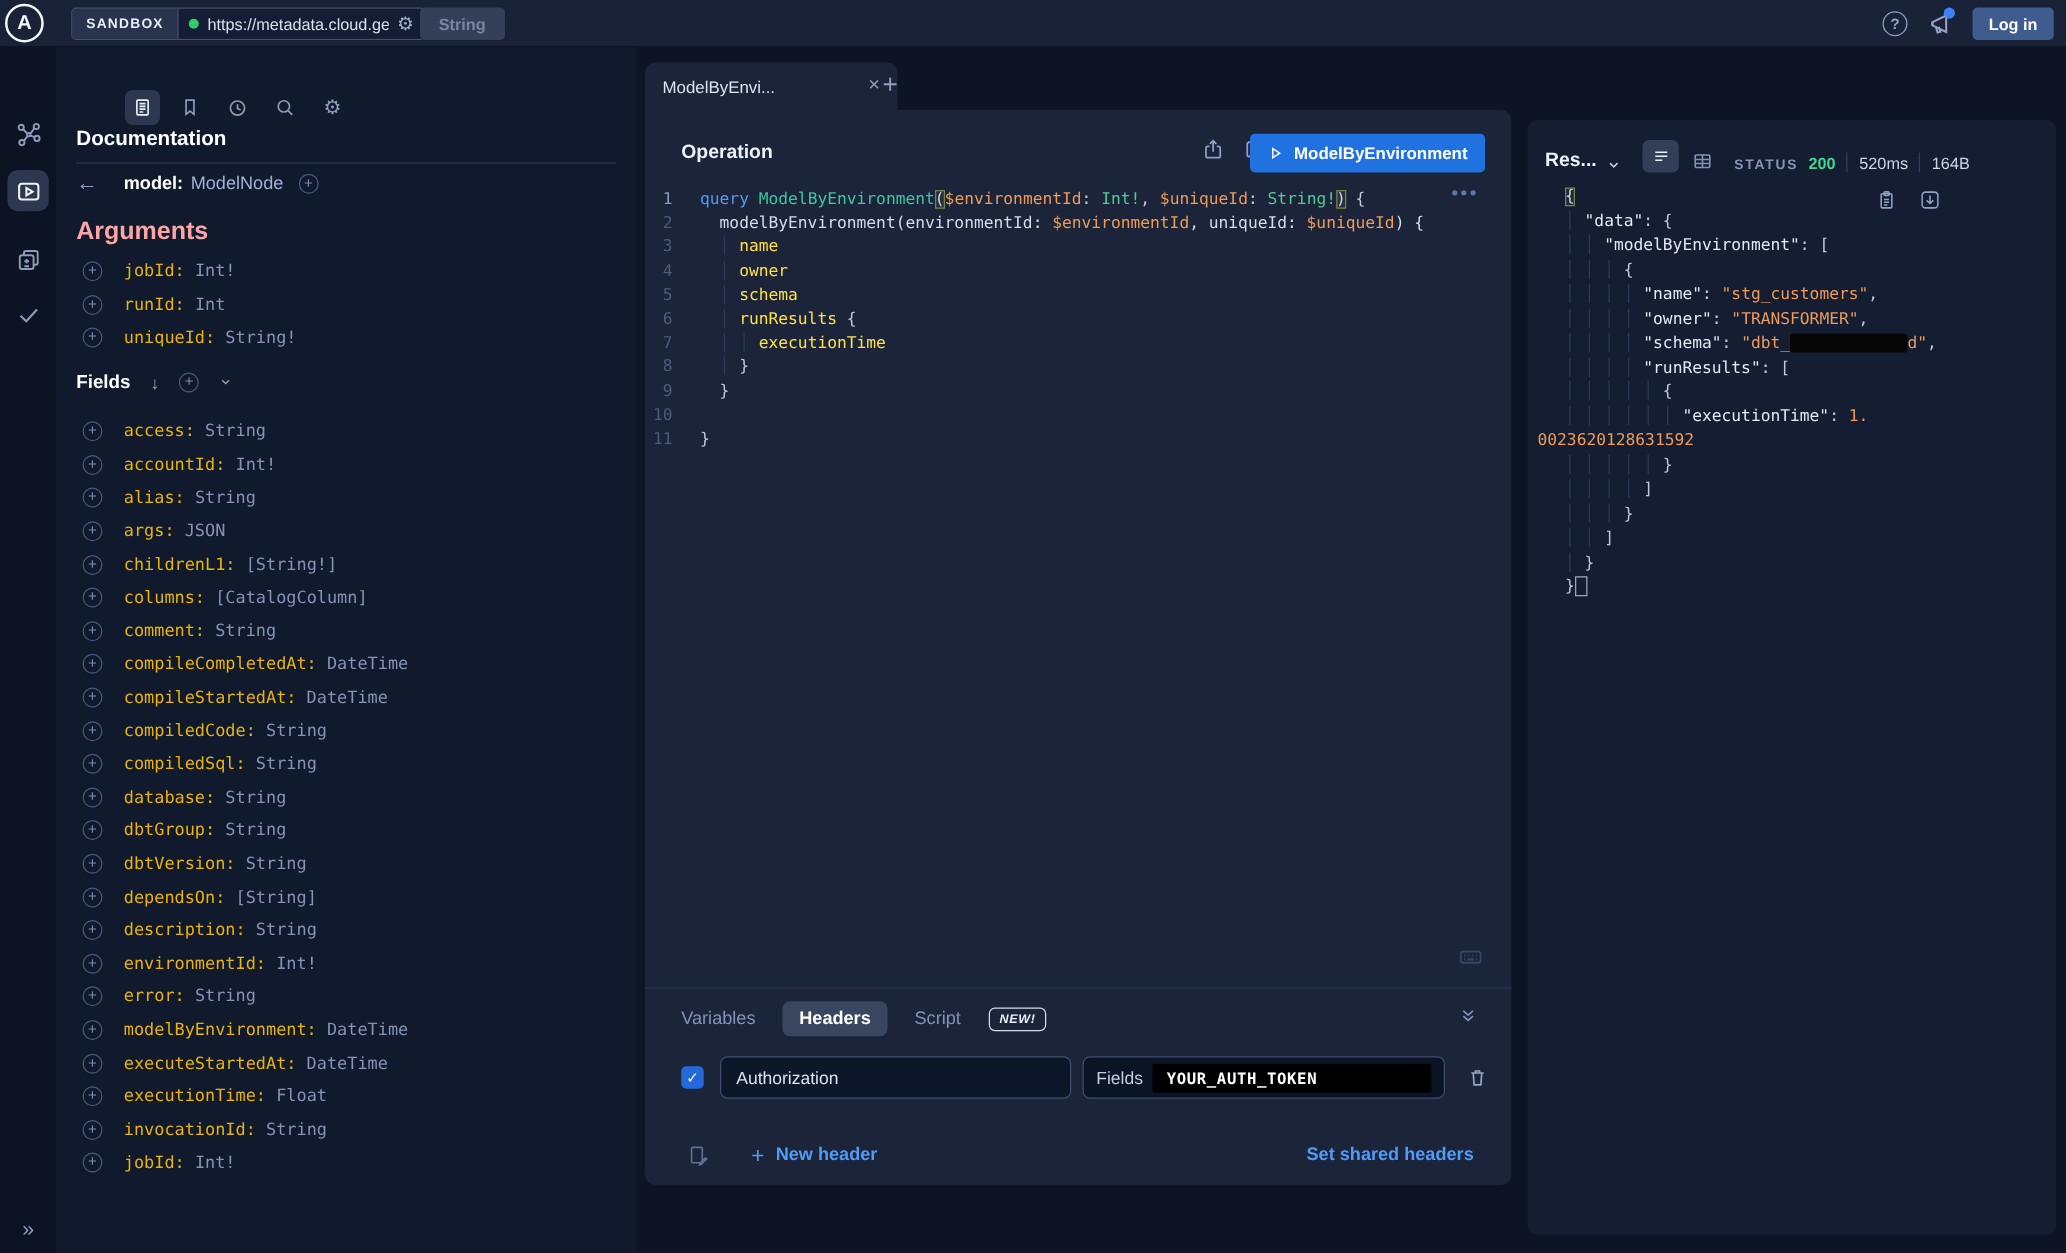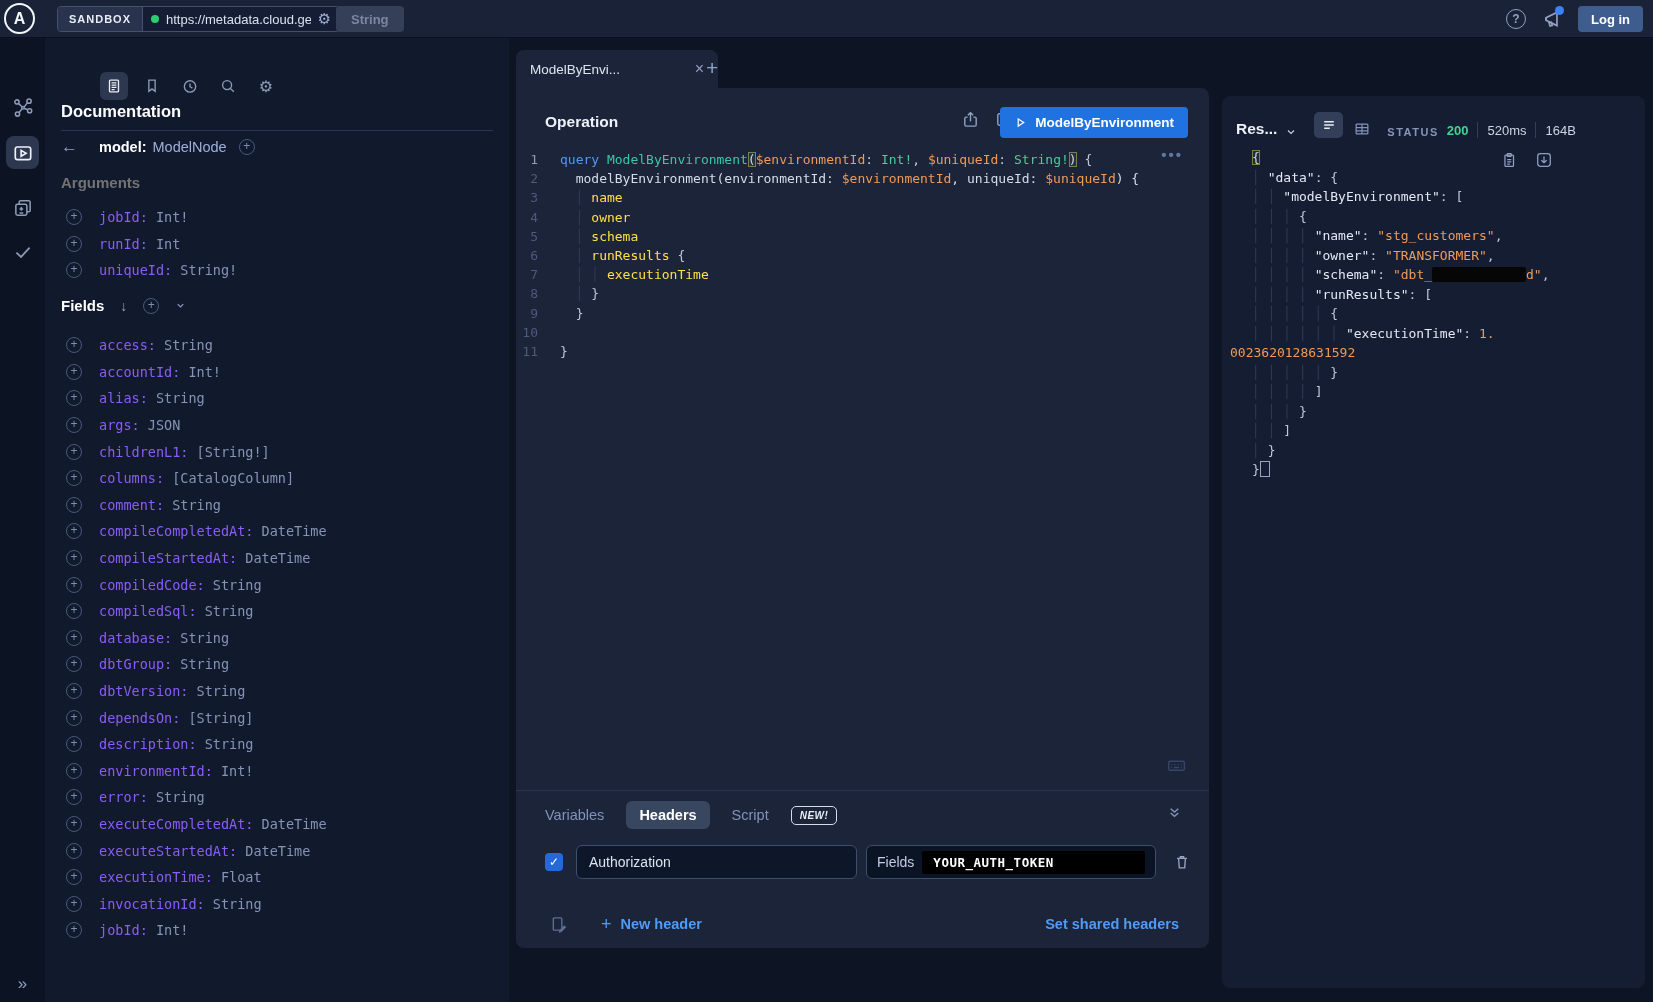--- a/index.html
+++ b/index.html
@@ -32,29 +32,29 @@
   
   #docs { position:absolute; left:45px; top:38px; width:464px; height:964px; background:#111a2d; overflow:hidden; }
   .dtool { position:absolute; top:34px; width:28px; height:28px; display:flex; align-items:center; justify-content:center; color:#8d9ab8; border-radius:6px; }
   #dtool-doc { background:#2d3850; color:#e9eef8; }
   #doc-title { position:absolute; left:16px; top:64px; color:#fff; font-size:16.5px; font-weight:bold; }
   #doc-divider { position:absolute; left:16px; top:92px; width:432px; border-top:1px solid #2a3450; }
   #model-row { position:absolute; left:16px; top:98px; height:22px; display:flex; align-items:center; }
   #back-arrow { color:#8fa0c4; font-size:17px; width:22px; }
   #model-label { color:#fff; font-weight:bold; font-size:14.5px; margin-left:16px; }
   #model-type { color:#9fb0d8; font-size:14.5px; margin-left:6px; }
-  #args-title { position:absolute; left:16px; top:136px; color:#737373; font-size:15px; font-weight:bold; }
+  #args-title { position:absolute; left:16px; top:136px; color:#fca5a5; font-size:20px; font-weight:bold; }
   #args-list { position:absolute; left:16px; top:166px; }
   #fields-header { position:absolute; left:16px; top:259px; display:flex; align-items:center; gap:16px; }
   #fields-title { color:#fff; font-size:15px; font-weight:bold; }
   .hdr-icn { color:#8fa0c4; font-size:14px; }
   #fields-list { position:absolute; left:16px; top:294px; }
   .doc-row { height:26.6px; display:flex; align-items:center; }
   .plus-circle { width:16px; height:16px; border:1.3px solid #49587c; border-radius:50%; color:#7e8cb0; font-size:12px; line-height:13px; text-align:center; margin-left:5px; flex:none; }
-  .doc-name { margin-left:17px; font-family:"DejaVu Sans Mono", monospace; font-size:13.5px; color:#8b5cf6; white-space:pre; }
+  .doc-name { margin-left:17px; font-family:"DejaVu Sans Mono", monospace; font-size:13.5px; color:#eab308; white-space:pre; }
   .doc-type { font-family:"DejaVu Sans Mono", monospace; font-size:13.5px; color:#8593b6; white-space:pre; }
 
   
   #tab { position:absolute; left:516px; top:50px; width:202px; height:38px; background:#1b2438; border-radius:8px 8px 0 0; display:flex; align-items:center; padding:0 14px; }
   #tab-title { color:#dde4f1; font-size:13.5px; white-space:nowrap; overflow:hidden; }
   #tab-close { color:#93a0bf; font-size:16px; margin-left:auto; }
   #tab-add { position:absolute; left:706px; top:56px; color:#8fa0c4; font-size:21px; }
 
   
   #editor { position:absolute; left:516px; top:88px; width:693px; height:860px; background:#1b2438; border-radius:0 8px 8px 8px; }
@@ -330,21 +330,21 @@
           <span class="doc-name">environmentId:</span>
           <span class="doc-type"> Int!</span>
         </div>
         <div class="doc-row">
           <span class="plus-circle">+</span>
           <span class="doc-name">error:</span>
           <span class="doc-type"> String</span>
         </div>
         <div class="doc-row">
           <span class="plus-circle">+</span>
-          <span class="doc-name">executeCompletedAt:</span>
+          <span class="doc-name">modelByEnvironment:</span>
           <span class="doc-type"> DateTime</span>
         </div>
         <div class="doc-row">
           <span class="plus-circle">+</span>
           <span class="doc-name">executeStartedAt:</span>
           <span class="doc-type"> DateTime</span>
         </div>
         <div class="doc-row">
           <span class="plus-circle">+</span>
           <span class="doc-name">executionTime:</span>

